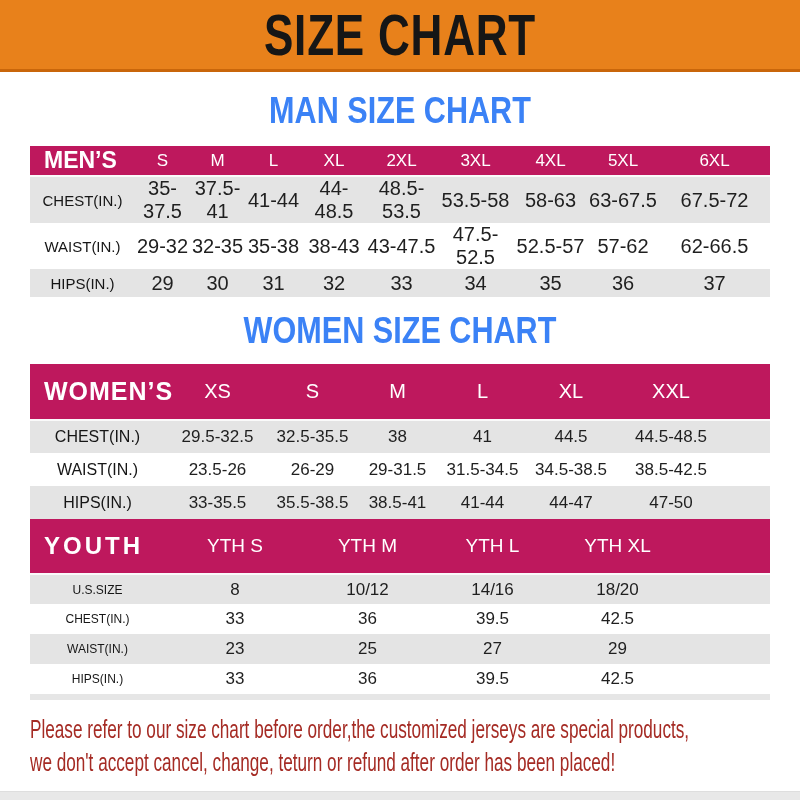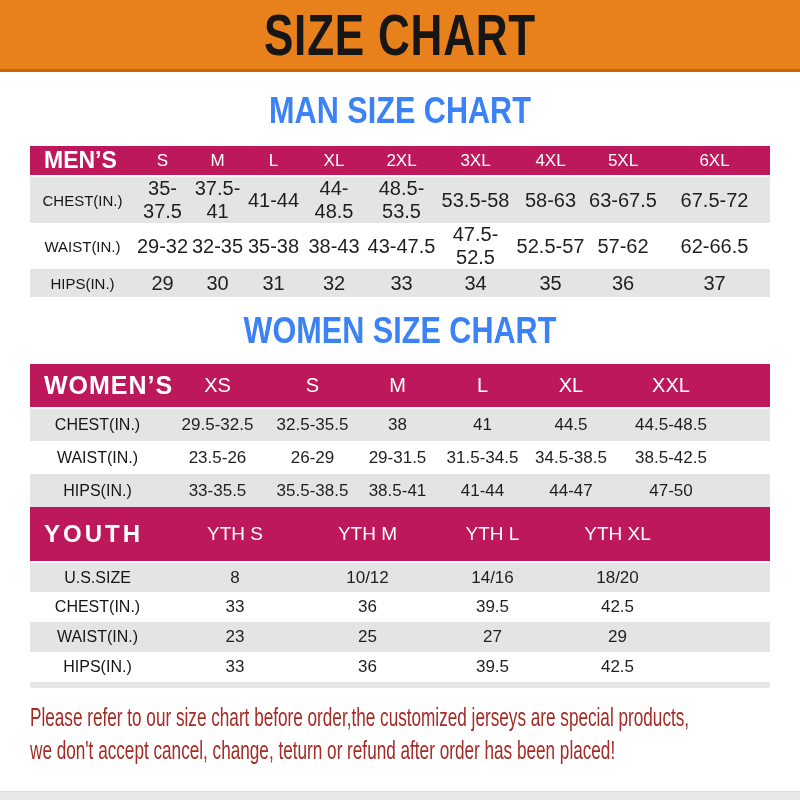--- a/index.html
+++ b/index.html
@@ -50,30 +50,30 @@
     text-align:center; color:#1f1f1f; background:#ffffff;
   }
   table.size-table tbody tr:nth-child(odd) td { background:#E4E4E4; }
   table.size-table td.row-label { color:#161616; }
   
   .t-men thead th { height:30px; font-size:17px; }
   .t-men thead th.band-label { font-size:23px; }
   .t-men tbody td { height:28px; font-size:20px; }
   .t-men tbody td.row-label { font-size:15px; }
   
-  .t-women thead th { height:44px; font-size:20px; }
+  .t-women thead th { height:56px; font-size:20px; }
   .t-women thead th.band-label { font-size:25px; letter-spacing:1px; }
   .t-women tbody td { height:33px; font-size:17px; }
   .t-women tbody td.row-label { font-size:16px; }
   .t-women th:last-child, .t-women td:last-child { padding-right:45px; }
   
   .t-youth thead th { height:55px; font-size:19px; }
   .t-youth thead th.band-label { font-size:24px; letter-spacing:3px; }
   .t-youth tbody td { height:30px; font-size:17px; }
-  .t-youth tbody td.row-label { font-size:16px; }
+  .t-youth tbody td.row-label { font-size:12px; }
   .youth-bottom-strip { width:740px; height:6px; margin:0 auto; background:#E6E6E6; }
   
   .notice { margin:13px 0 0 30px; color:#A52B24; }
   .notice-scale {
     transform:scaleX(0.66); transform-origin:left top;
     font-size:26px; line-height:33px; white-space:nowrap;
   }
   
   .bottom-strip {
     position:absolute; left:0; bottom:0;

